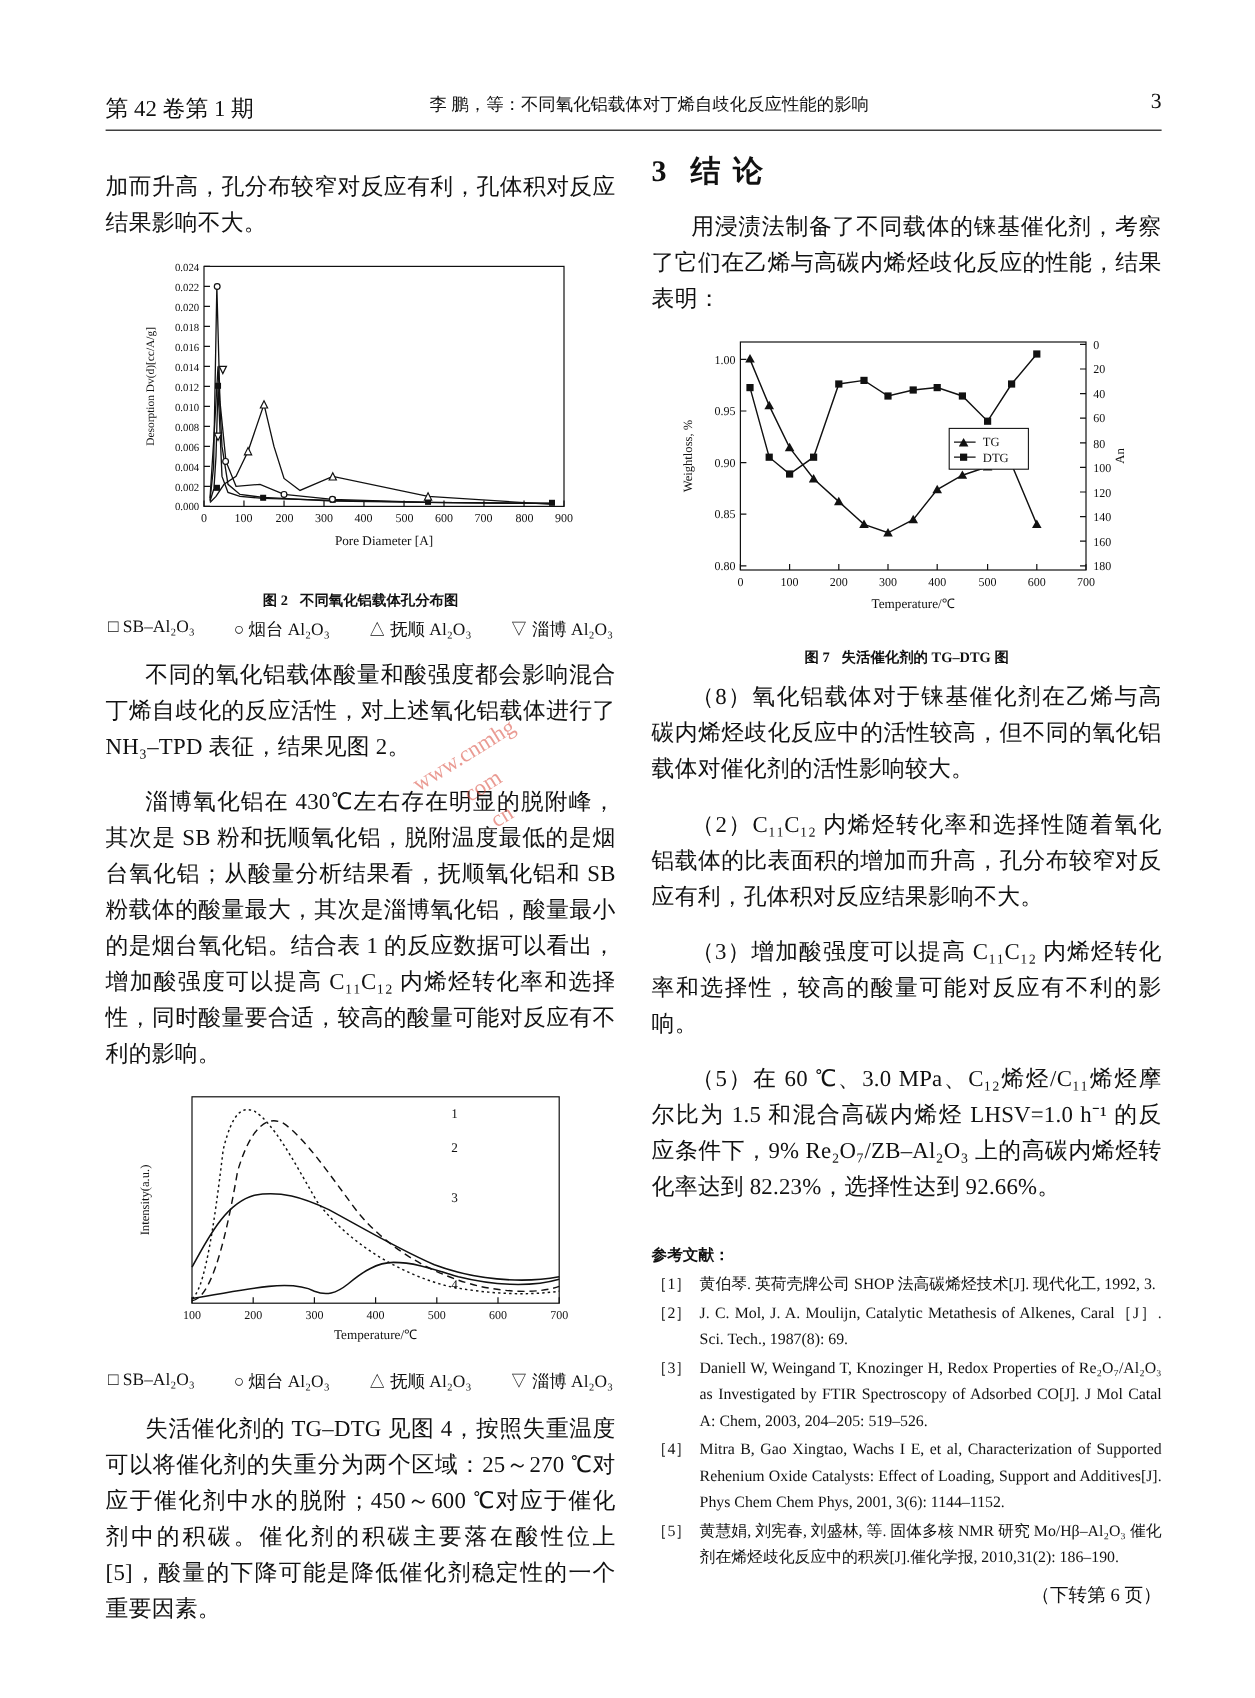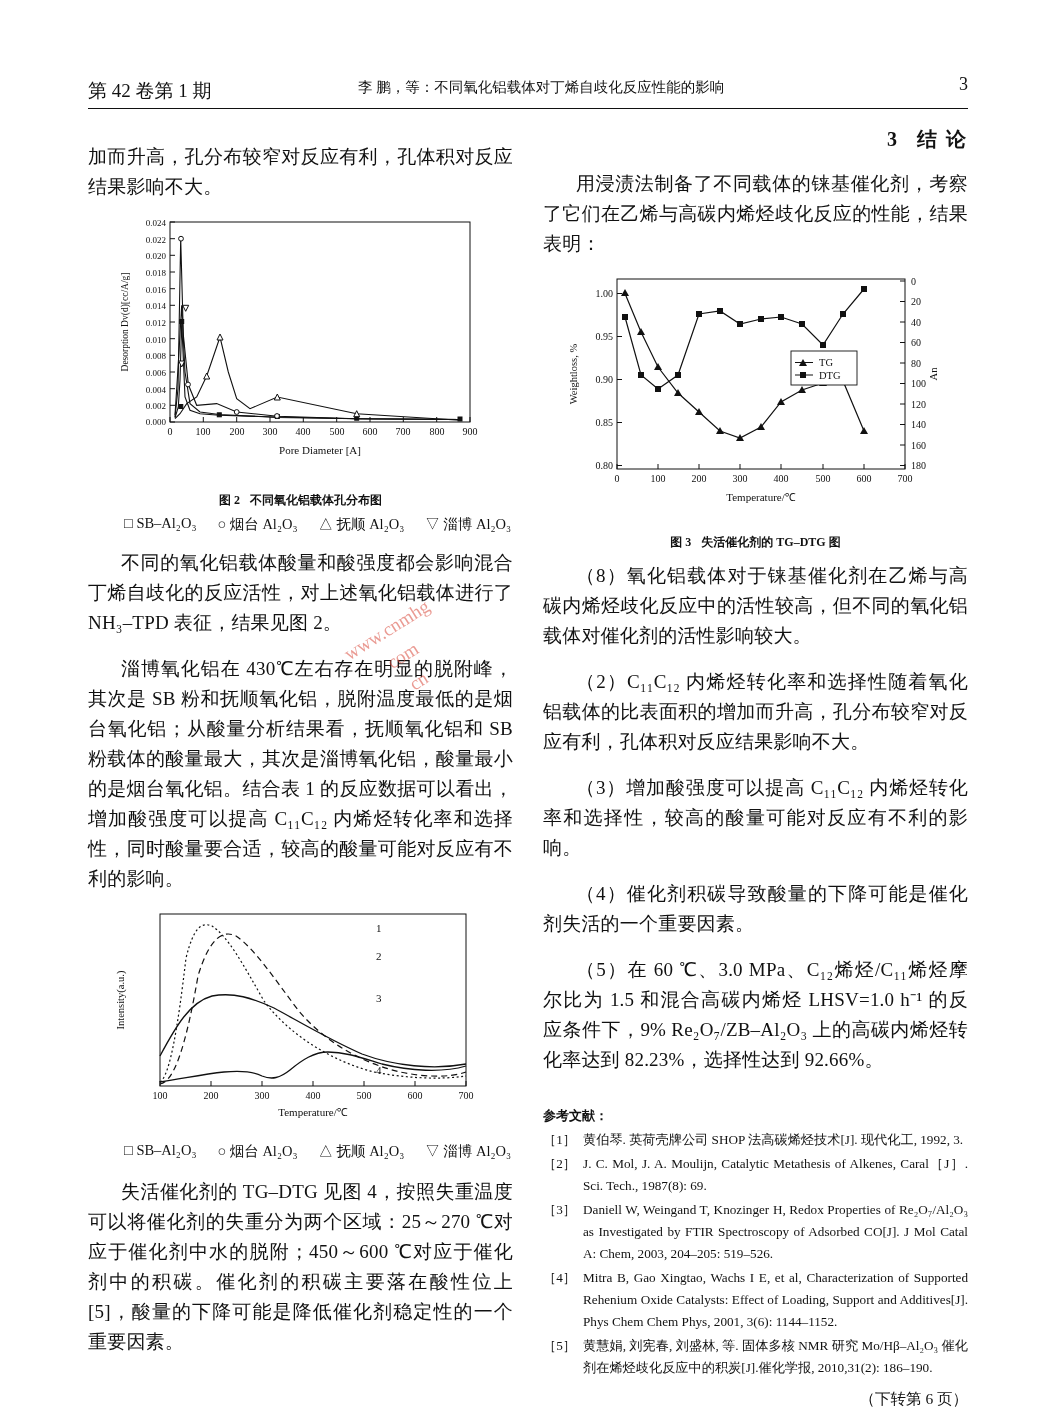--- a/index.html
+++ b/index.html
@@ -13,28 +13,28 @@
   .runhead .pg{position:absolute;right:0;top:-4px;font-size:18px;}
   .rule{position:absolute;left:88px;top:108px;width:880px;height:1px;background:#111;}
 
   
   .col{position:absolute;top:126px;width:425px;}
   .colL{left:88px;}
   .colR{left:543px;}
 
   p.body{font-size:19px;line-height:30px;text-align:justify;margin:16px 0 0 0;letter-spacing:0.2px;}
   p.indent{text-indent:33px;}
-  .h2{font-size:20px;font-weight:bold;letter-spacing:2px;margin:0 0 8px 0;text-align:right;}
+  .h2{font-size:25px;font-weight:bold;letter-spacing:2px;margin:0 0 8px 0;}
   .h2 .num{margin-right:18px;}
 
   
   .figbox{margin:12px 0 6px 0;}
   .figcap{text-align:center;font-size:12px;font-weight:bold;margin-top:8px;}
   .figcap .lbl{margin-right:10px;}
-  .legend{font-size:14.5px;margin-top:6px;display:flex;justify-content:space-between;padding:0 2px;margin-left:34px;}
+  .legend{font-size:14.5px;margin-top:6px;display:flex;justify-content:space-between;padding:0 2px;}
   .legend span{white-space:nowrap;}
 
   
   .refhead{font-size:13px;font-weight:bold;margin:32px 0 4px 0;font-family:Liberation Mono, monospace;}
   .ref{font-size:13.2px;line-height:22px;text-align:justify;padding-left:40px;position:relative;margin-bottom:2px;}
   .ref .tag{position:absolute;left:0;top:0;}
   .cont{font-size:15.5px;text-align:right;margin-top:10px;}
 
   
   .chart2{position:relative;width:400px;height:270px;margin-left:10px;}
@@ -340,28 +340,27 @@
             <polygon points="252,88 256,95 248,95" fill="#111"></polygon>
             <line x1="244" y1="91.5" x2="262" y2="91.5" stroke="#111" stroke-width="1"></line>
             <text x="268" y="95" font-size="10.5" font-family="Liberation Serif, serif" fill="#111">TG</text>
             <rect x="249" y="101" width="6" height="6" fill="#111"></rect>
             <line x1="244" y1="104" x2="262" y2="104" stroke="#111" stroke-width="1"></line>
             <text x="268" y="108" font-size="10.5" font-family="Liberation Serif, serif" fill="#111">DTG</text>
           </g>
         </svg>
       </div>
       <div class="figcap">
-        <span class="lbl">图 3</span><span>失活催化剂的 TG–DTG 图</span>
+        <span class="lbl">图 7</span><span>失活催化剂的 TG–DTG 图</span>
       </div>
     </div>
 
     <p class="body indent" style="margin-top:10px;">（8）氧化铝载体对于铼基催化剂在乙烯与高碳内烯烃歧化反应中的活性较高，但不同的氧化铝载体对催化剂的活性影响较大。</p>
     <p class="body indent">（2）C₁₁C₁₂ 内烯烃转化率和选择性随着氧化铝载体的比表面积的增加而升高，孔分布较窄对反应有利，孔体积对反应结果影响不大。</p>
     <p class="body indent">（3）增加酸强度可以提高 C₁₁C₁₂ 内烯烃转化率和选择性，较高的酸量可能对反应有不利的影响。</p>
-    <p class="body indent">（4）催化剂积碳导致酸量的下降可能是催化剂失活的一个重要因素。</p>
     <p class="body indent">（5）在 60 ℃、3.0 MPa、C₁₂烯烃/C₁₁烯烃摩尔比为 1.5 和混合高碳内烯烃 LHSV=1.0 h⁻¹ 的反应条件下，9% Re₂O₇/ZB–Al₂O₃ 上的高碳内烯烃转化率达到 82.23%，选择性达到 92.66%。</p>
 
     <div class="refhead">参考文献：</div>
 
     <div class="ref">
       <span class="tag">［1］</span>
       <span>黄伯琴. 英荷壳牌公司 SHOP 法高碳烯烃技术[J]. 现代化工, 1992, 3.</span>
     </div>
     <div class="ref">
       <span class="tag">［2］</span>

